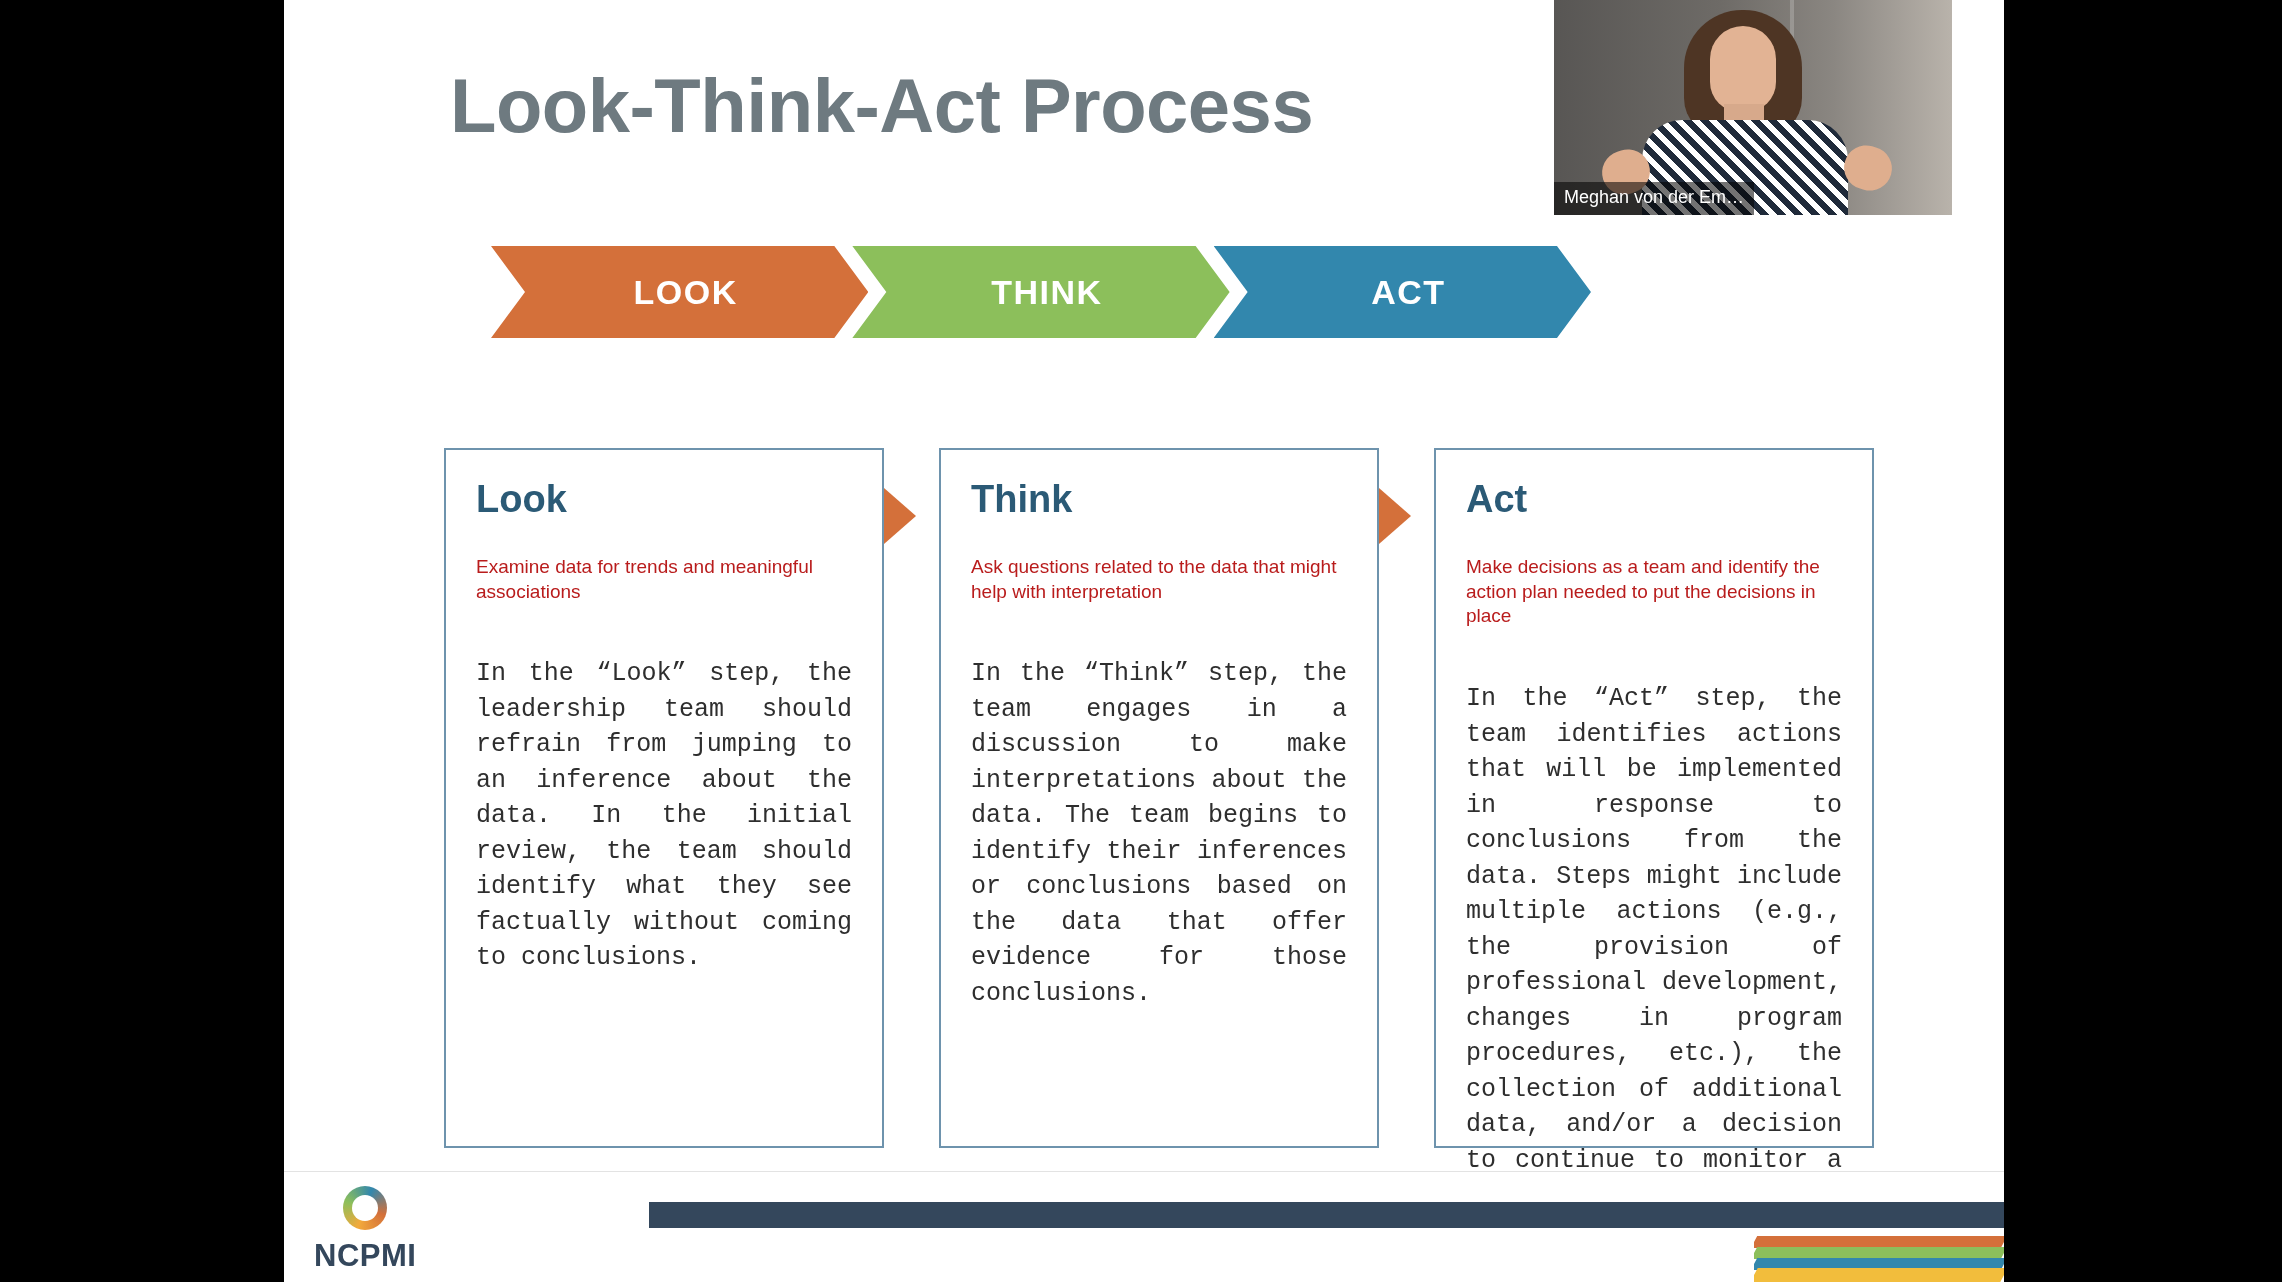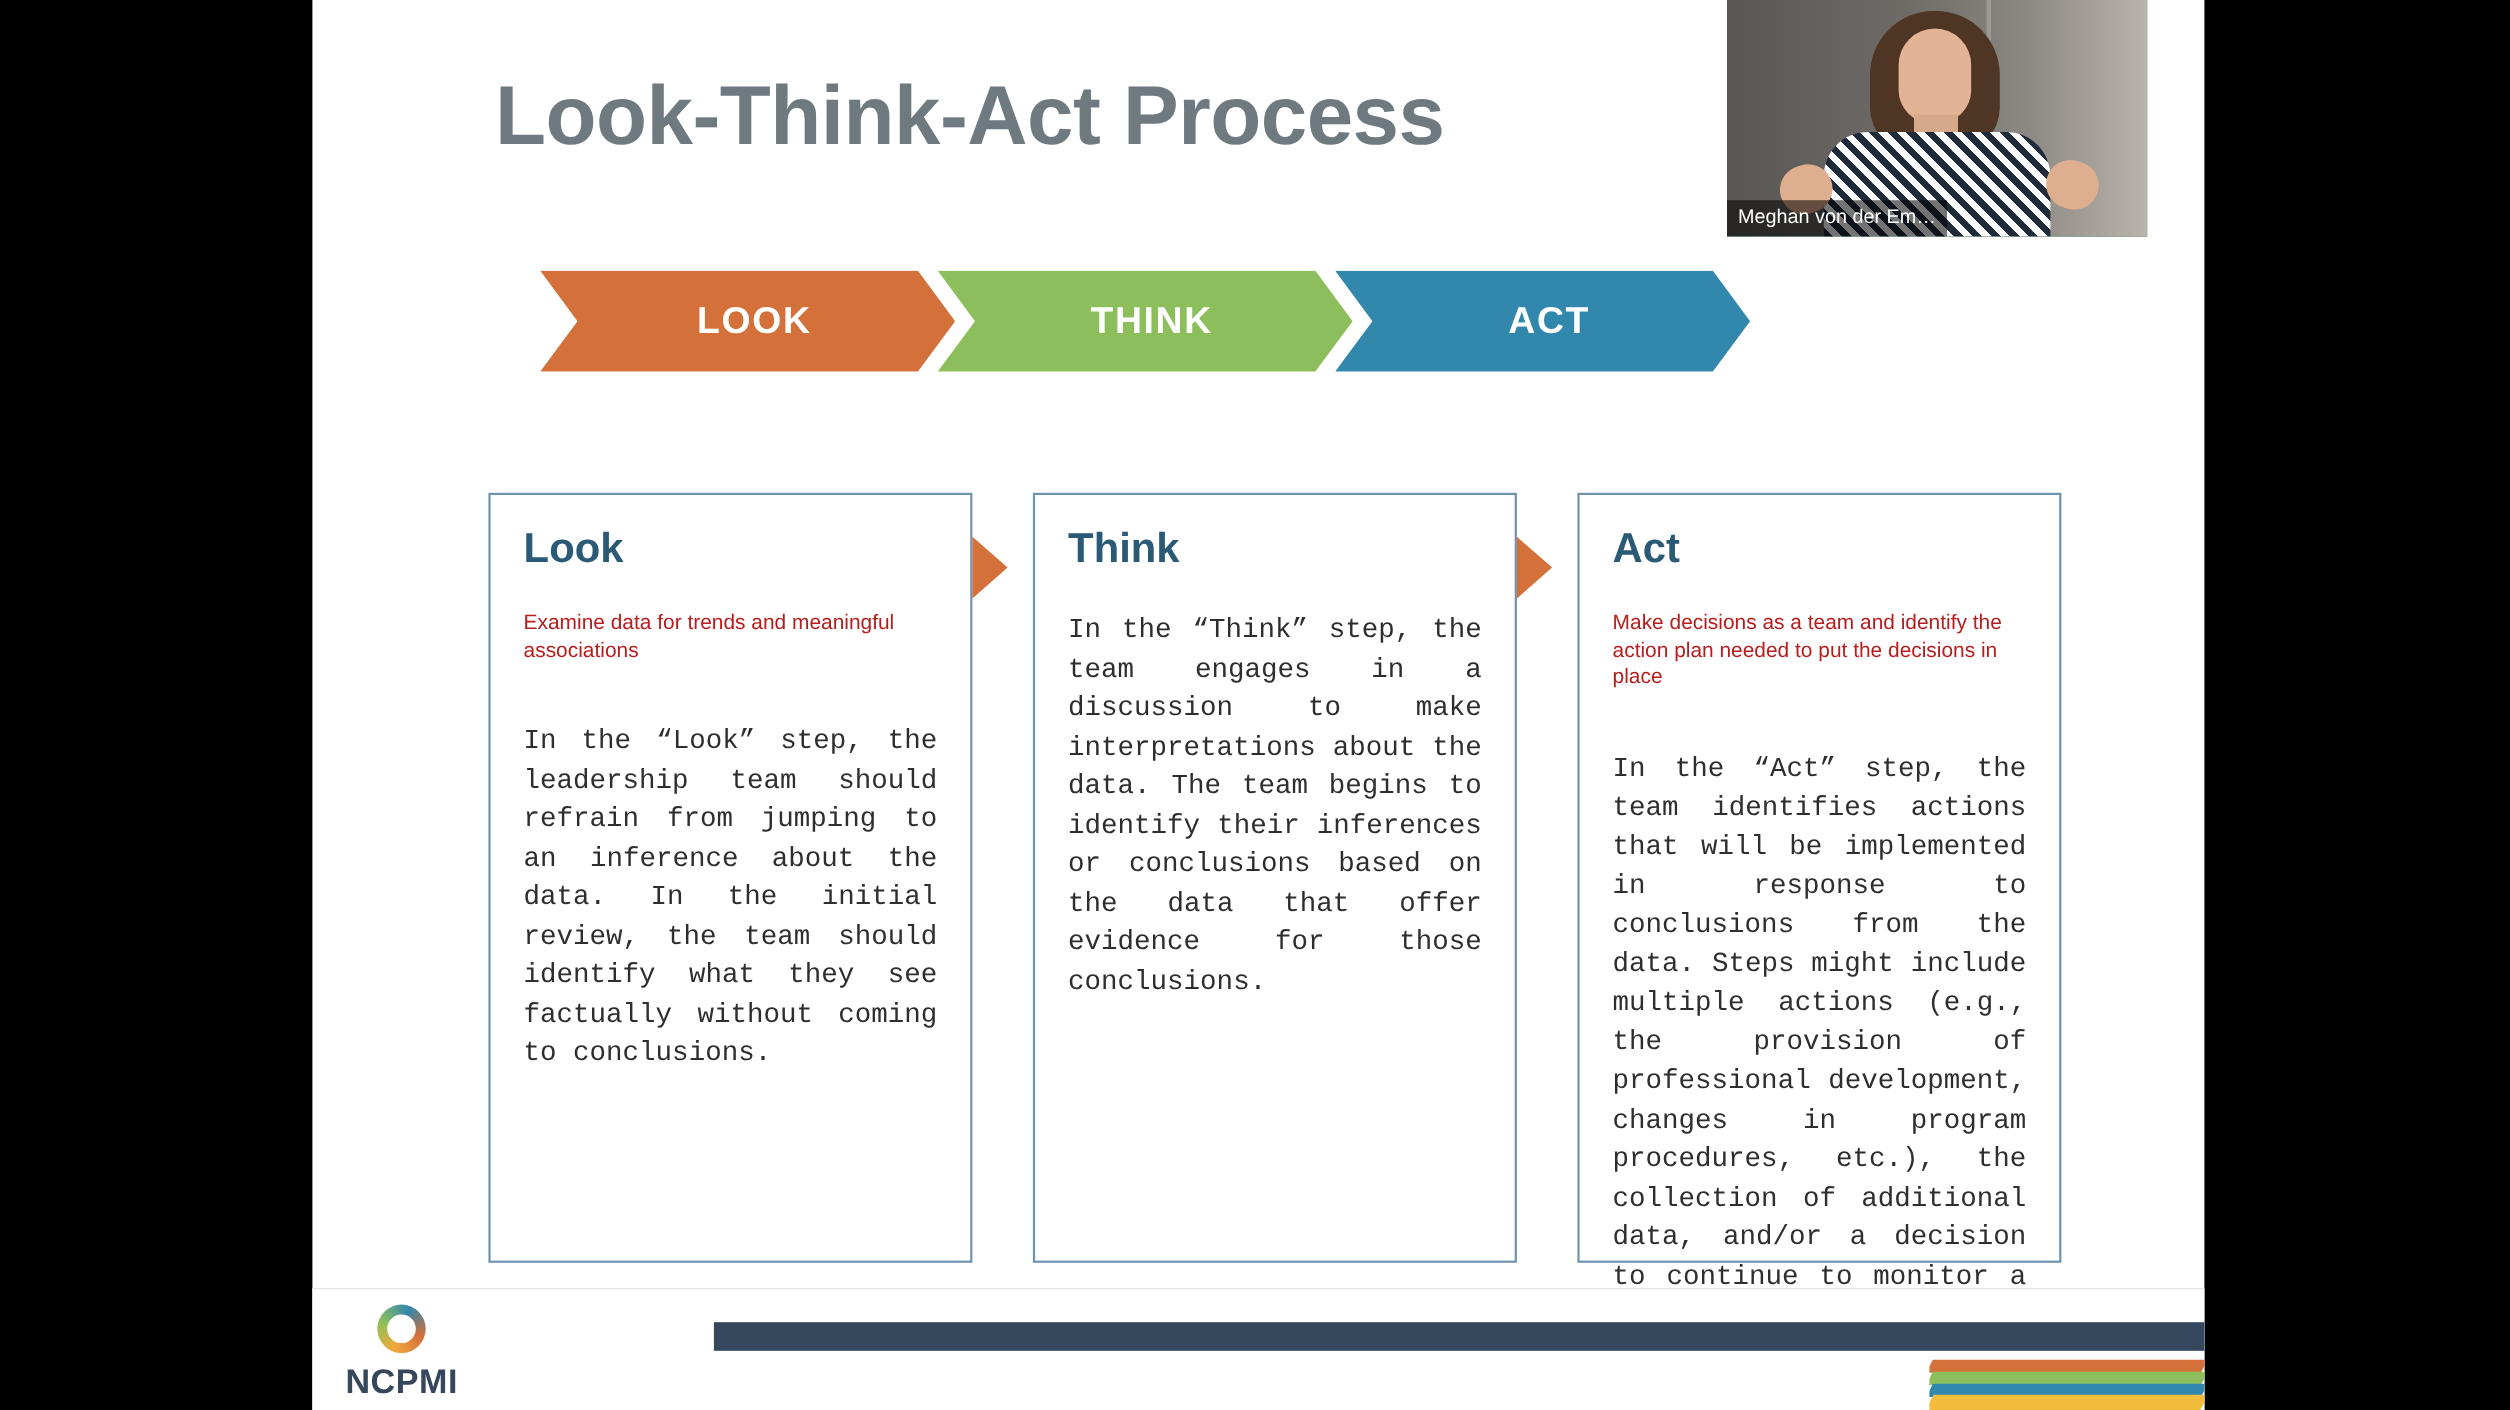--- a/index.html
+++ b/index.html
@@ -210,21 +210,22 @@
   .rib-4 { bottom: 0px;  background: #f2bd3c; height: 14px; }
 
   
   #video-tile {
     position: absolute;
     right: 0;
     top: 0;
     width: 382px;
     height: 215px;
     overflow: hidden;
-    background: #14532d;
+    background: #d946ef;
+    padding-left: 16px;
   }
   #video-bg {
     position: absolute;
     inset: 0;
     background:
       linear-gradient(to right, #585654 0%, #6e6b67 42%, #8a8681 70%, #b9b3ab 100%);
   }
   #video-wall-edge {
     position: absolute;
     left: 236px; top: 0;
@@ -317,20 +318,21 @@
       <div class="card card-1">
         <div class="card-heading">Look</div>
         <div class="card-lead">Examine data for trends and meaningful associations</div>
         <div class="card-body">In the “Look” step, the leadership team should refrain from jumping to an inference about the data. In the initial review, the team should identify what they see factually without coming to conclusions.</div>
       </div>
 
       <div class="card-arrow card-arrow-1"></div>
 
       <div class="card card-2">
         <div class="card-heading">Think</div>
+        <div class="card-lead">Ask questions related to the data that might help with interpretation</div>
         <div class="card-body">In the “Think” step, the team engages in a discussion to make interpretations about the data. The team begins to identify their inferences or conclusions based on the data that offer evidence for those conclusions.</div>
       </div>
 
       <div class="card-arrow card-arrow-2"></div>
 
       <div class="card card-3">
         <div class="card-heading">Act</div>
         <div class="card-lead">Make decisions as a team and identify the action plan needed to put the decisions in place</div>
         <div class="card-body">In the “Act” step, the team identifies actions that will be implemented in response to conclusions from the data. Steps might include multiple actions (e.g., the provision of professional development, changes in program procedures, etc.), the collection of additional data, and/or a decision to continue to monitor a particular situation or data set.</div>
       </div>

